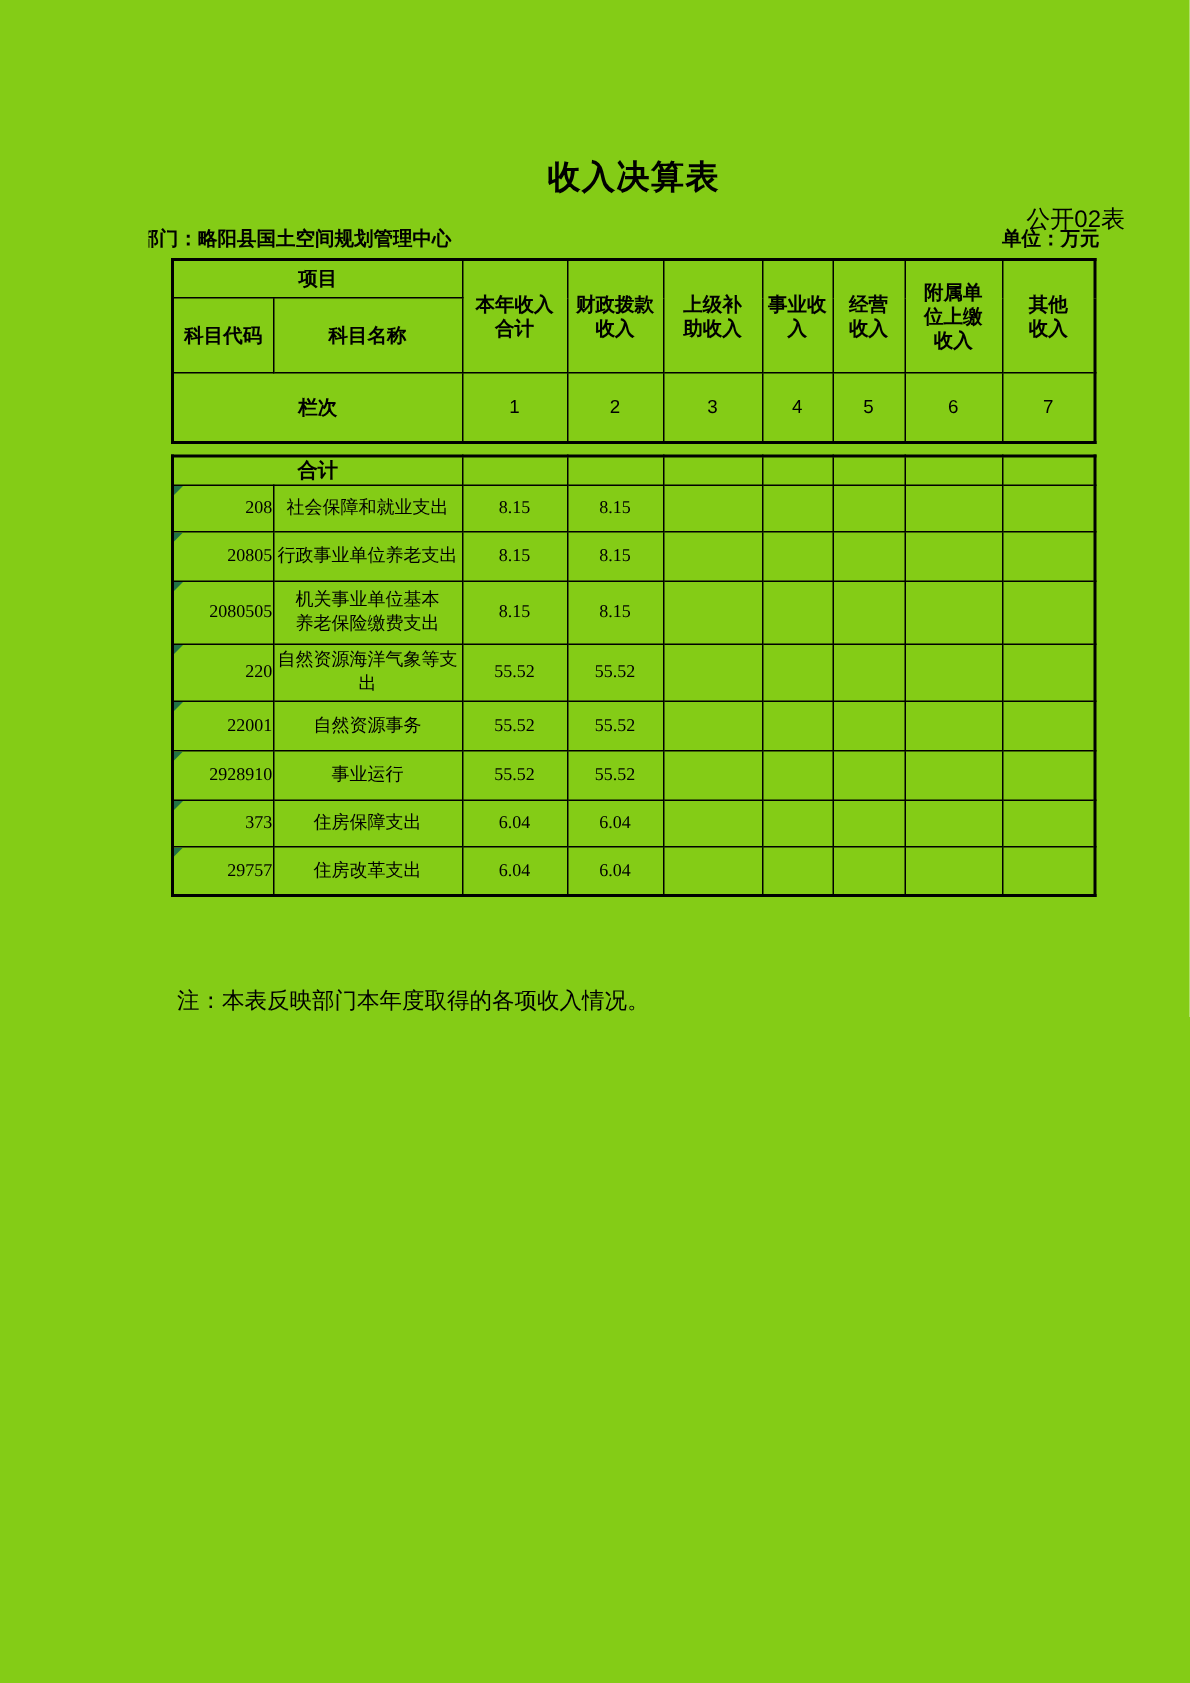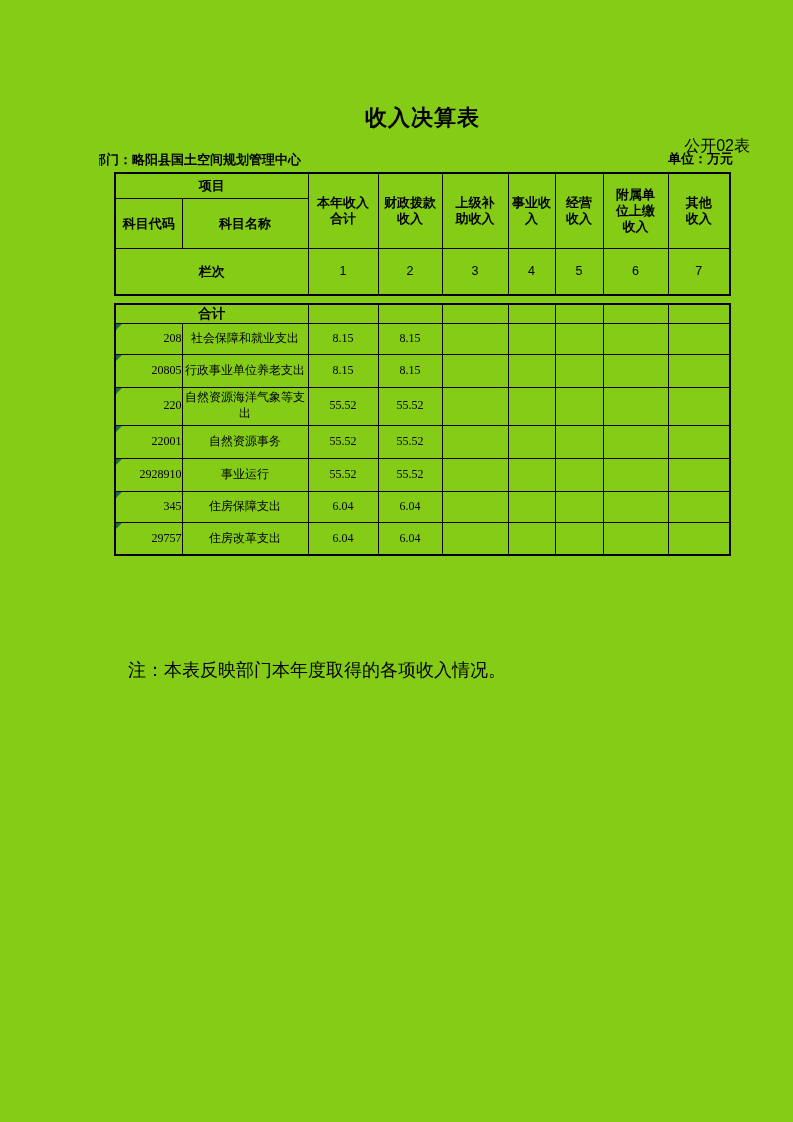--- a/index.html
+++ b/index.html
@@ -32,22 +32,22 @@
                  vertical-align:middle;line-height:1.3;}
   .row-total .total-label{font-family:"Liberation Sans","DejaVu Sans",sans-serif;
                           font-weight:bold;font-size:13.5px;text-align:center;}
   .cell-code{text-align:right;padding-left:3px;position:relative;}
   .cell-name{text-align:center;padding-left:4px;white-space:pre-line;}
   .cell-val{text-align:center;}
   .marker{position:absolute;top:0;left:0;width:0;height:0;
           border-top:6px solid var(--marker-green,#217346);
           border-right:6px solid transparent;}
 
-  .footnote{position:absolute;left:128px;top:658px;
-            font-family:"Liberation Serif","DejaVu Serif",serif;font-size:18px;}
+  .footnote{position:absolute;left:118px;top:658px;
+            font-family:"Liberation Serif","DejaVu Serif",serif;font-size:15px;}
 </style>
 </head>
 <body>
 
 <div class="page">
 
   <div class="doc-title">收入决算表</div>
   <div class="form-code">公开02表</div>
   <div class="dept-clip">
     <span>部门：略阳县国土空间规划管理中心</span>
@@ -141,20 +141,32 @@
       <td class="cell-code"><i class="marker"></i><span>20805</span></td>
       <td class="cell-name">行政事业单位养老支出</td>
       <td class="cell-val">8.15</td>
       <td class="cell-val">8.15</td>
       <td class="cell-val"></td>
       <td class="cell-val"></td>
       <td class="cell-val"></td>
       <td class="cell-val"></td>
       <td class="cell-val"></td>
     </tr>
+    <tr style="height:42px">
+      <td class="cell-code"><i class="marker"></i><span>2080505</span></td>
+      <td class="cell-name">机关事业单位基本
+养老保险缴费支出</td>
+      <td class="cell-val">8.15</td>
+      <td class="cell-val">8.15</td>
+      <td class="cell-val"></td>
+      <td class="cell-val"></td>
+      <td class="cell-val"></td>
+      <td class="cell-val"></td>
+      <td class="cell-val"></td>
+    </tr>
     <tr style="height:38px">
       <td class="cell-code"><i class="marker"></i><span>220</span></td>
       <td class="cell-name">自然资源海洋气象等支
 出</td>
       <td class="cell-val">55.52</td>
       <td class="cell-val">55.52</td>
       <td class="cell-val"></td>
       <td class="cell-val"></td>
       <td class="cell-val"></td>
       <td class="cell-val"></td>
@@ -176,21 +188,21 @@
       <td class="cell-name">事业运行</td>
       <td class="cell-val">55.52</td>
       <td class="cell-val">55.52</td>
       <td class="cell-val"></td>
       <td class="cell-val"></td>
       <td class="cell-val"></td>
       <td class="cell-val"></td>
       <td class="cell-val"></td>
     </tr>
     <tr style="height:31px">
-      <td class="cell-code"><i class="marker"></i><span>345</span></td>
+      <td class="cell-code"><i class="marker"></i><span>373</span></td>
       <td class="cell-name">住房保障支出</td>
       <td class="cell-val">6.04</td>
       <td class="cell-val">6.04</td>
       <td class="cell-val"></td>
       <td class="cell-val"></td>
       <td class="cell-val"></td>
       <td class="cell-val"></td>
       <td class="cell-val"></td>
     </tr>
     <tr style="height:33px">

